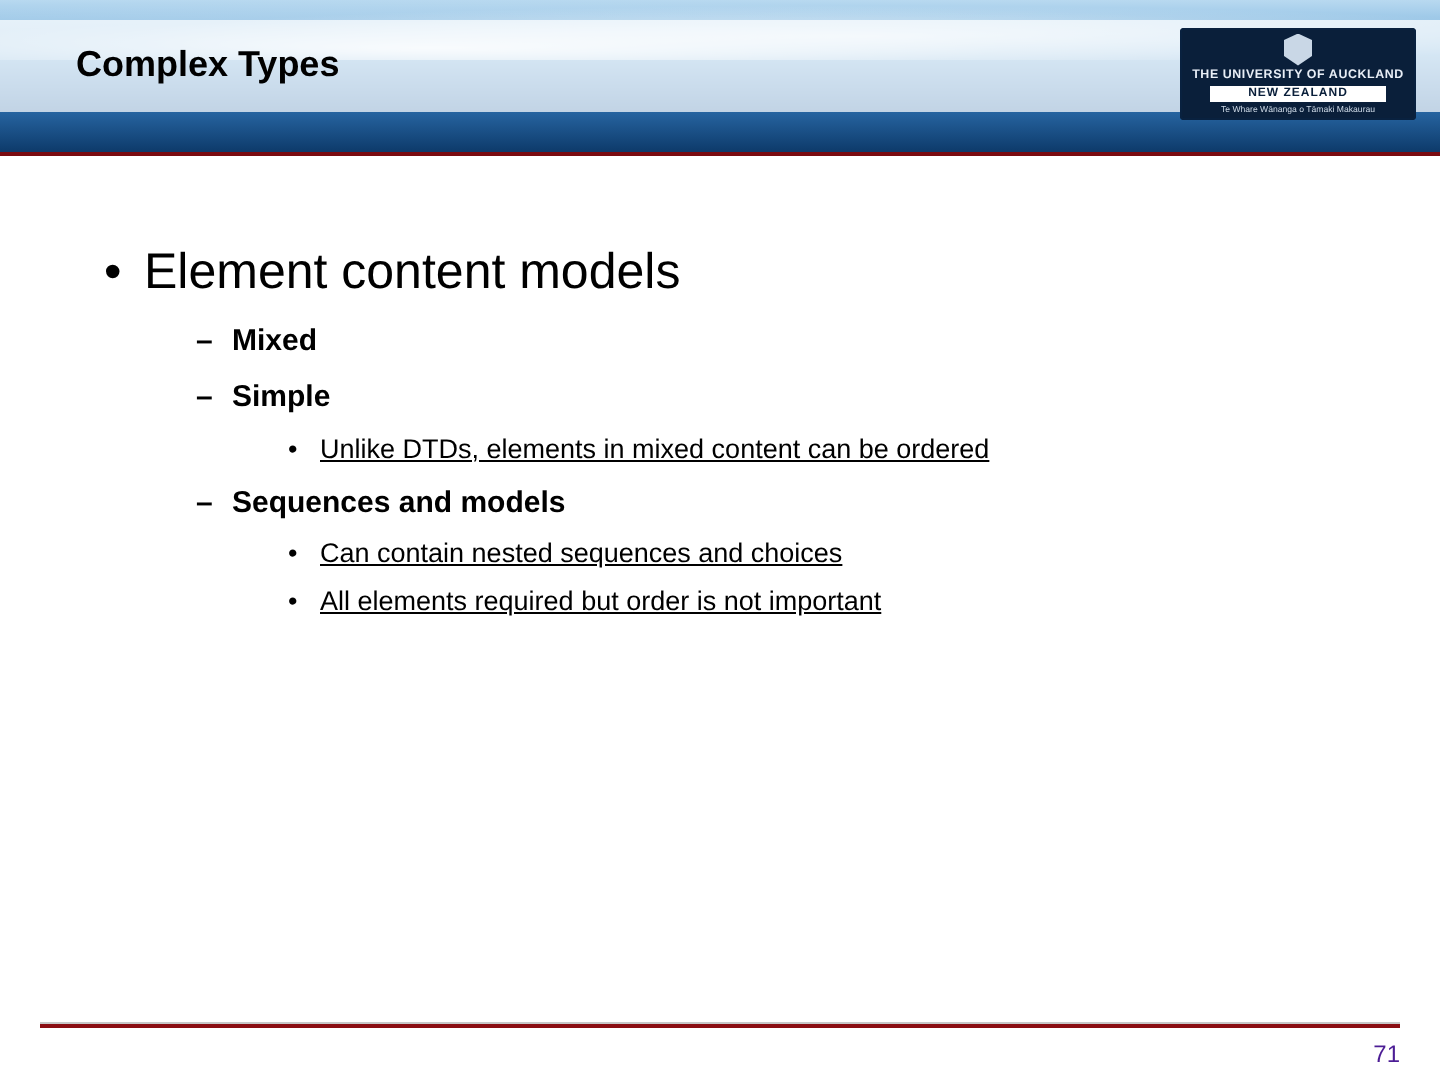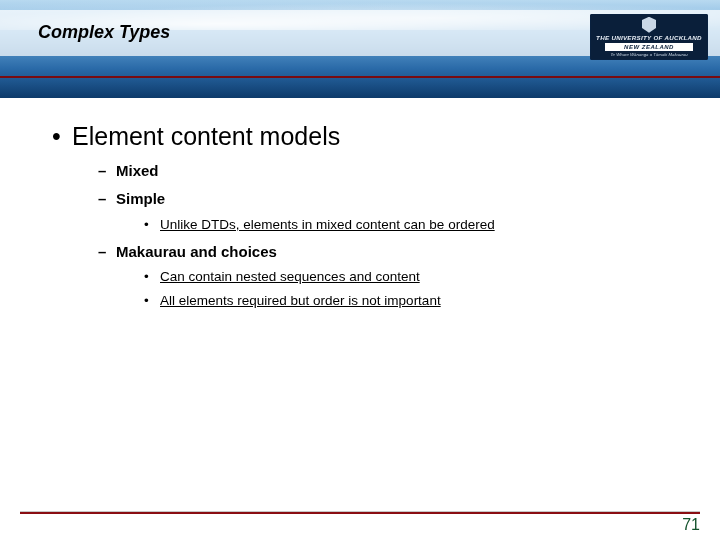--- a/index.html
+++ b/index.html
@@ -2,23 +2,22 @@
 <html><head>
 <meta charset="utf-8">
 <style>
   * { margin: 0; padding: 0; box-sizing: border-box; }
   html, body { width: 720px; height: 540px; font-family: Arial, Helvetica, sans-serif; background: #fff; color: #000; }
   .slide { position: relative; width: 720px; height: 540px; overflow: hidden; }
 
   .header-bar {
     position: relative;
     width: 100%;
-    height: 98px;
+    height: 76px;
     background: linear-gradient(to bottom, #b8d9f0 0%, #6aa8d8 35%, #2a6aa8 70%, #0d3a6a 100%);
-    font-style: italic;
   }
   .header-bar::before {
     content: "";
     position: absolute;
     left: 0; top: 0; width: 100%; height: 30px;
     background: radial-gradient(ellipse at 30% 80%, rgba(255,255,255,0.8) 0%, rgba(255,255,255,0.15) 40%, rgba(255,255,255,0) 70%),
                 radial-gradient(ellipse at 60% 60%, rgba(255,255,255,0.6) 0%, rgba(255,255,255,0) 60%);
     pointer-events: none;
   }
   .title-band {
@@ -64,21 +63,21 @@
   .lvl3 { font-size: 13.5px; font-weight: normal; margin: 6px 0 2px 92px; padding-left: 16px; position: relative; line-height: 1.35; text-decoration: underline; }
   .lvl3::before { content: "•"; position: absolute; left: 0; top: 0; }
 
   .footer-rule {
     position: absolute; left: 20px; right: 20px; bottom: 26px; height: 0;
     border-top: 1px solid #c7c7c7;
     border-bottom: 2px solid #8a0d12;
   }
   .page-num {
     position: absolute; right: 20px; bottom: 6px;
-    font-size: 16px; color: #14532d;
+    font-size: 12px; color: #4c1d95;
   }
 </style>
 </head>
 <body>
 <div class="slide">
 
   <div class="header-bar">
     <div class="title-band"></div>
     <div class="slide-title">Complex Types</div>
     <div class="uni-logo">
@@ -93,21 +92,21 @@
   <div class="red-rule"></div>
 
   <div class="content">
     <div class="lvl1">Element content models</div>
 
     <div class="lvl2">Mixed</div>
 
     <div class="lvl2">Simple</div>
     <div class="lvl3">Unlike DTDs, elements in mixed content can be ordered</div>
 
-    <div class="lvl2">Makaurau and choices</div>
-    <div class="lvl3">Can contain nested sequences and content</div>
+    <div class="lvl2">Sequences and models</div>
+    <div class="lvl3">Can contain nested sequences and choices</div>
 
     <div class="lvl3">All elements required but order is not important</div>
   </div>
 
   <div class="footer-rule"></div>
   <div class="page-num">71</div>
 </div>
 
 </body></html>

